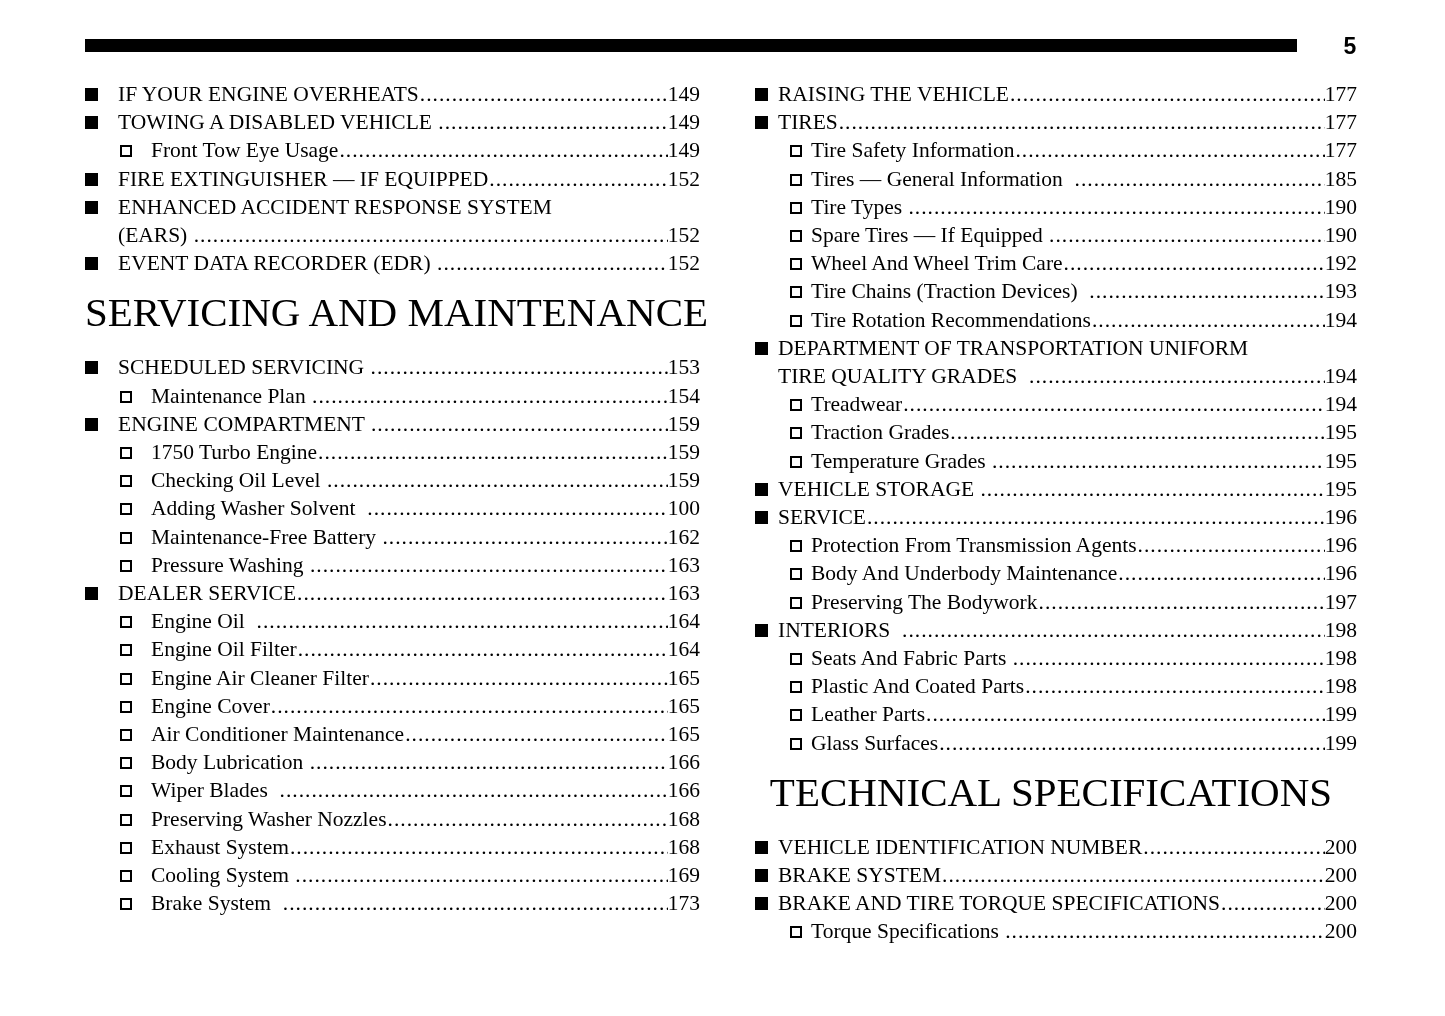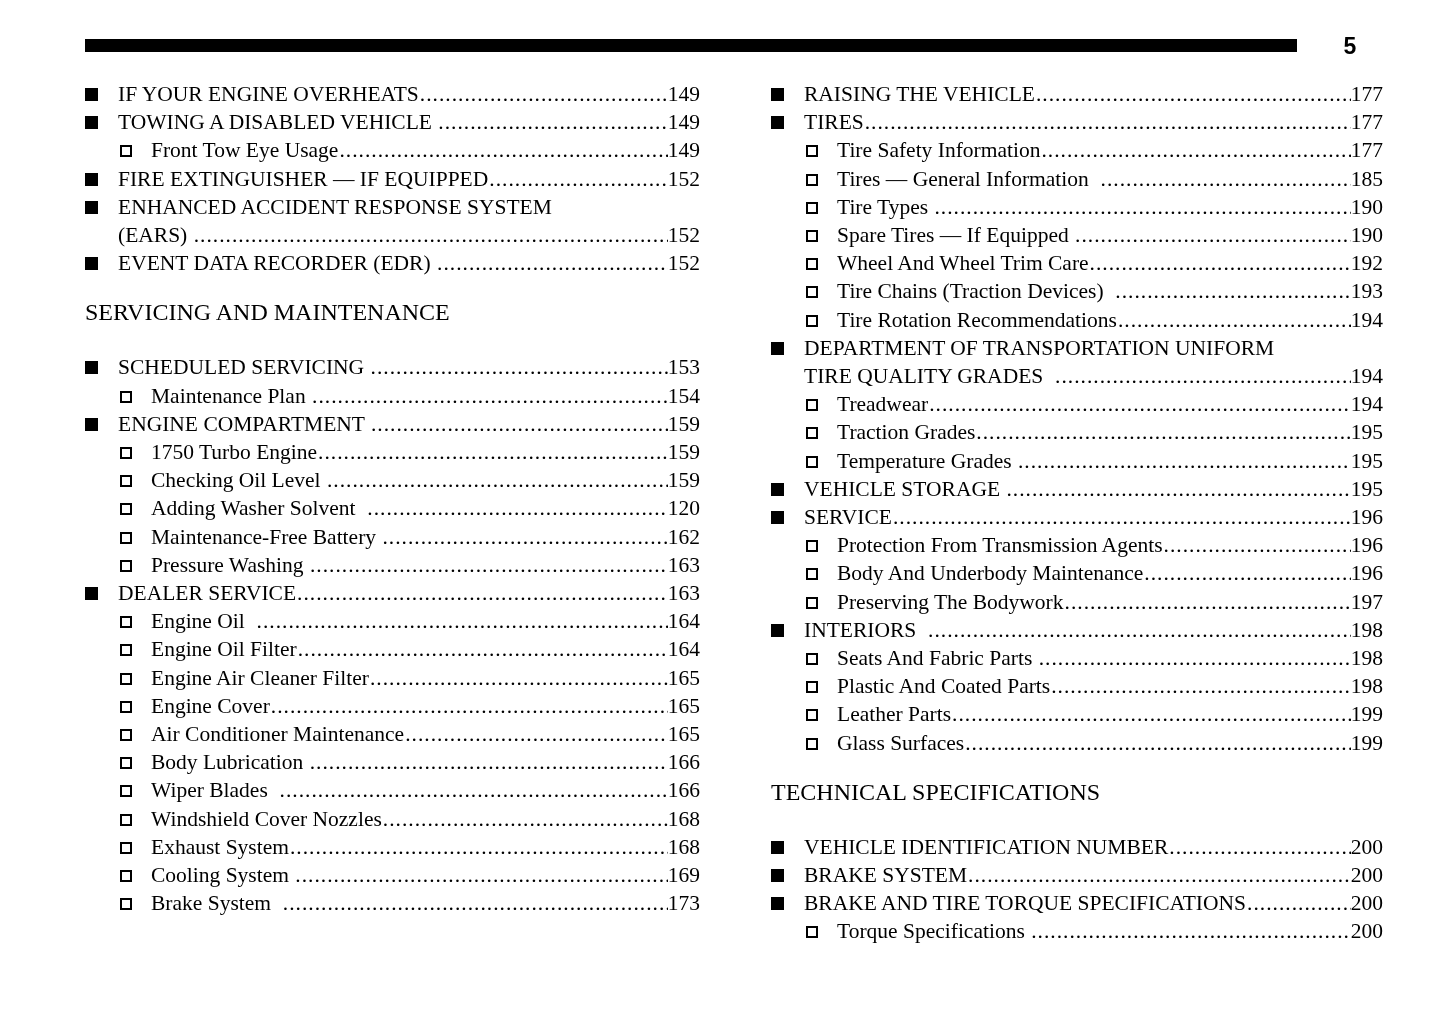--- a/index.html
+++ b/index.html
@@ -28,24 +28,24 @@
     font-size: 23px;
     line-height: 26px;
   }
   .content {
     position: absolute;
     left: 85px; top: 80px;
     width: 1272px;
     display: flex;
   }
   .col { display: block; }
-  .col1 { width: 615px; margin-right: 71px; }
-  .col2 { width: 612px; }
+  .col1 { width: 615px; margin-right: 45px; }
+  .col2 { width: 612px; text-align: center; }
   .heading {
-    font-size: 24px;
+    font-size: 41px;
     line-height: 38px;
     margin: 16px 0 22px 0;
     letter-spacing: 0px;
     white-space: nowrap;
   }
   .entry {
     display: flex;
     align-items: baseline;
     font-size: 21.5px;
     line-height: 28.2px;
@@ -147,21 +147,21 @@
       <div class="entry sub">
         <span class="bullet-col"><span class="sq open"></span></span>
         <span class="entry-text">Checking Oil Level </span>
         <span class="dots"></span>
         <span class="page-ref">159</span>
       </div>
       <div class="entry sub">
         <span class="bullet-col"><span class="sq open"></span></span>
         <span class="entry-text">Adding Washer Solvent  </span>
         <span class="dots"></span>
-        <span class="page-ref">120</span>
+        <span class="page-ref">100</span>
       </div>
       <div class="entry sub">
         <span class="bullet-col"><span class="sq open"></span></span>
         <span class="entry-text">Maintenance-Free Battery </span>
         <span class="dots"></span>
         <span class="page-ref">162</span>
       </div>
       <div class="entry sub">
         <span class="bullet-col"><span class="sq open"></span></span>
         <span class="entry-text">Pressure Washing </span>
@@ -211,21 +211,21 @@
         <span class="page-ref">166</span>
       </div>
       <div class="entry sub">
         <span class="bullet-col"><span class="sq open"></span></span>
         <span class="entry-text">Wiper Blades  </span>
         <span class="dots"></span>
         <span class="page-ref">166</span>
       </div>
       <div class="entry sub">
         <span class="bullet-col"><span class="sq open"></span></span>
-        <span class="entry-text">Windshield Cover Nozzles</span>
+        <span class="entry-text">Preserving Washer Nozzles</span>
         <span class="dots"></span>
         <span class="page-ref">168</span>
       </div>
       <div class="entry sub">
         <span class="bullet-col"><span class="sq open"></span></span>
         <span class="entry-text">Exhaust System</span>
         <span class="dots"></span>
         <span class="page-ref">168</span>
       </div>
       <div class="entry sub">

